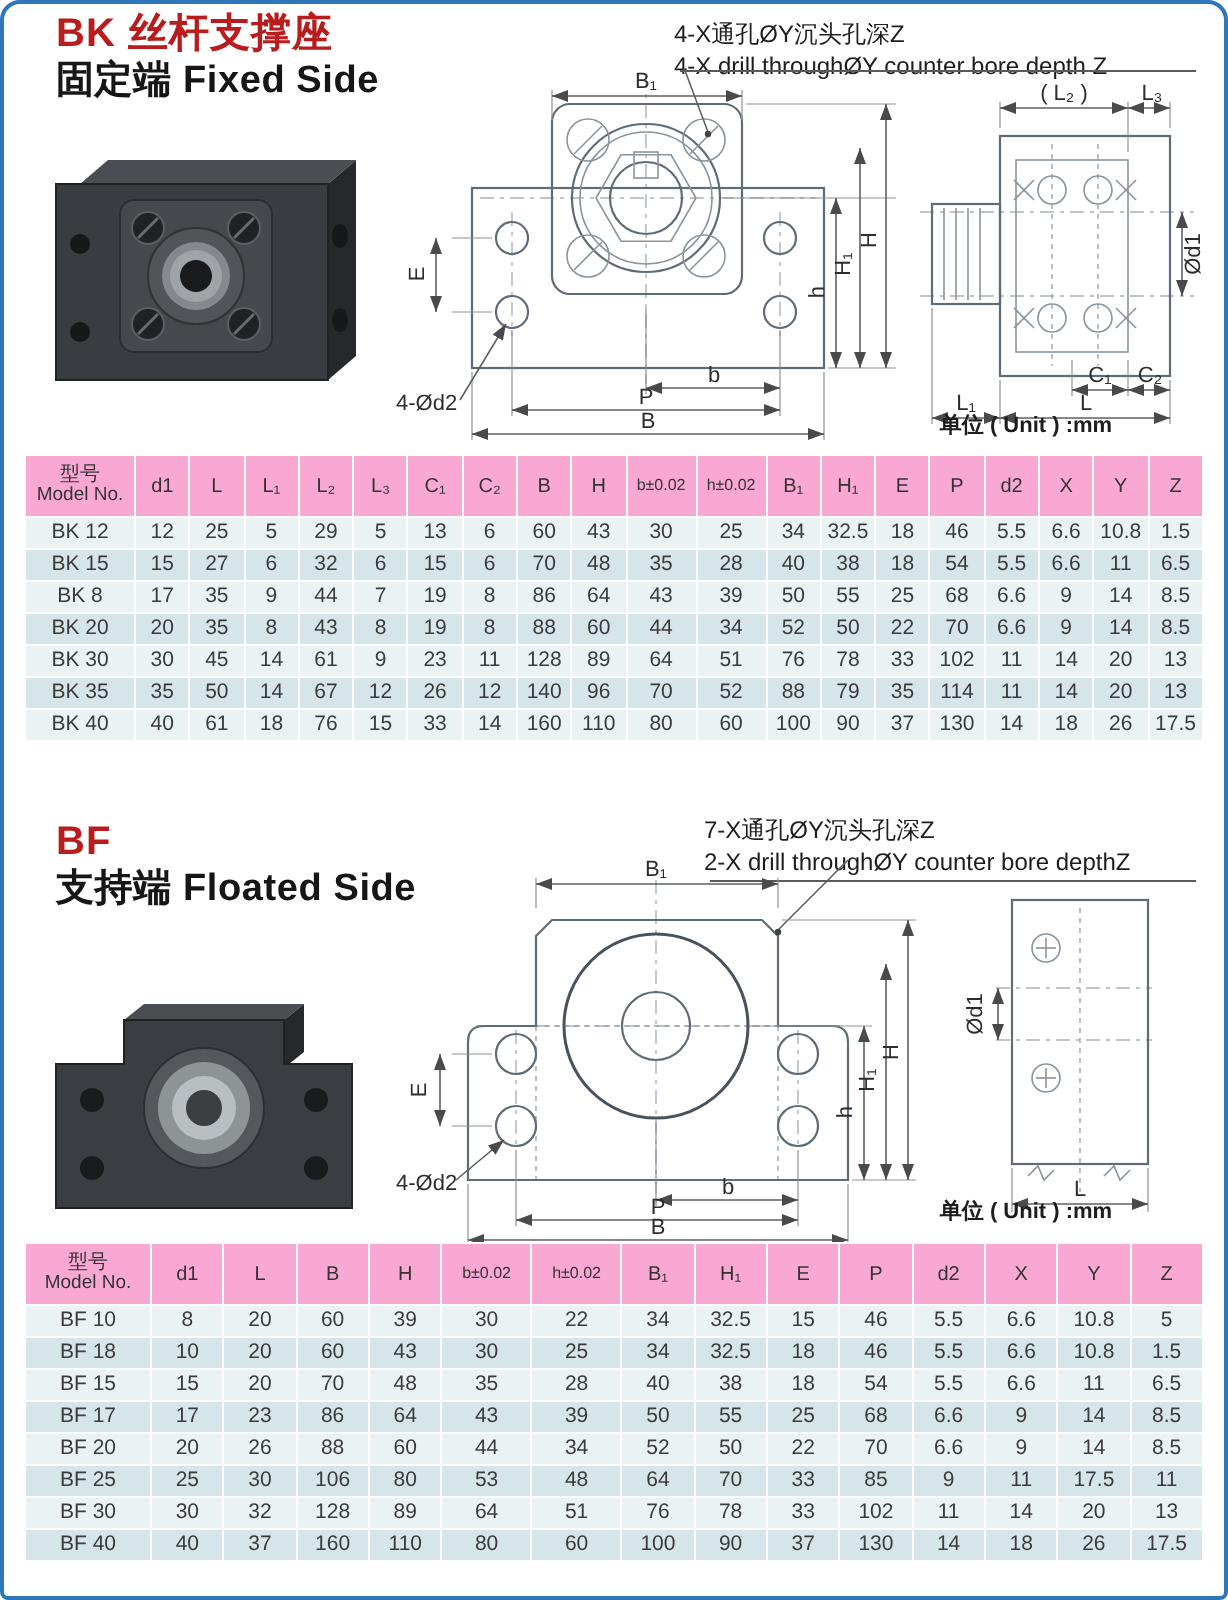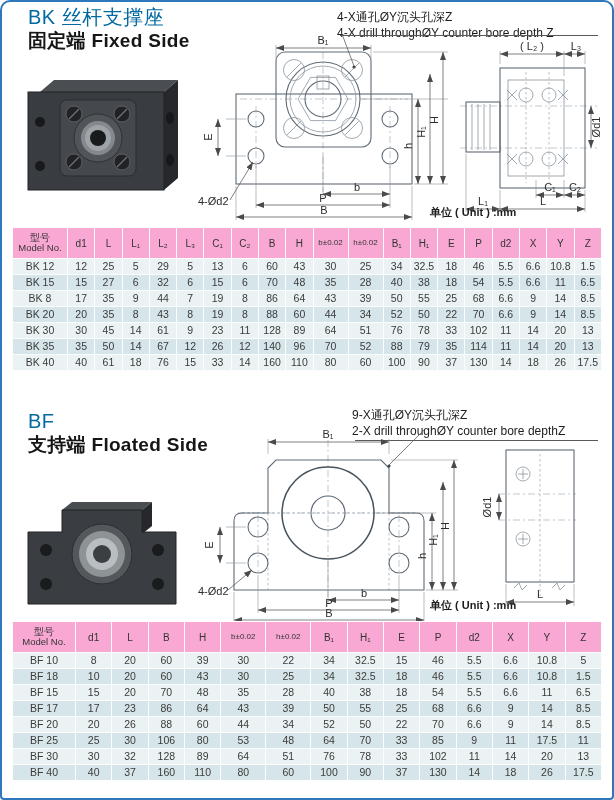--- a/index.html
+++ b/index.html
@@ -2,25 +2,25 @@
 <html><head>
 <meta charset="utf-8">
 <style>
   html,body{margin:0;padding:0;}
   body{
     width:614px;height:800px;position:relative;background:#ffffff;overflow:hidden;
     font-family:"Liberation Sans","DejaVu Sans",sans-serif;color:#222;
   }
   .abs{position:absolute;}
   .frame{position:absolute;inset:0;border:2px solid #2f77bd;border-radius:10px 10px 4px 4px;pointer-events:none;box-sizing:border-box;}
-  .sec-title{font-size:20px;font-weight:normal;color:#0369a1;letter-spacing:.5px;line-height:1.1;}
+  .sec-title{font-size:20px;font-weight:bold;color:#b91c1c;letter-spacing:.5px;line-height:1.1;}
   .sec-sub{font-size:19px;font-weight:bold;color:#161616;letter-spacing:.3px;line-height:1.15;margin-top:2px;}
   .anno{font-size:12px;color:#1d1d1d;line-height:1.35;white-space:nowrap;}
   .leader-h{position:absolute;height:1px;background:#5a5a5a;}
-  .unit{font-size:11px;font-weight:bold;color:#1d1d1d;text-align:left;}
+  .unit{font-size:11px;font-weight:bold;color:#1d1d1d;text-align:center;}
   
   table.spec{border-collapse:collapse;table-layout:fixed;width:590px;}
   table.spec th,table.spec td{border:1px solid #fdfdfd;text-align:center;padding:0;}
   table.spec th{background:#f9a8d4;font-weight:normal;font-size:10px;color:#333;height:30px;line-height:1.1;}
   table.spec th.tol{font-size:8px;}
   table.spec th .mh1{font-size:10px;}
   table.spec th .mh2{font-size:9.5px;}
   table.spec td{font-size:10.5px;color:#3b3b3b;height:15px;line-height:15px;}
   table.spec tbody tr:nth-child(odd) td{background:#eaf2f3;}
   table.spec tbody tr:nth-child(even) td{background:#d6e5e9;}
@@ -402,21 +402,21 @@
       </tr>
     </tbody>
 </table>
 
 <div class="abs" style="left:28px;top:410px">
   <div class="sec-title">BF</div>
   <div class="sec-sub">支持端 Floated Side</div>
 </div>
 
 <div class="abs anno" style="left:352px;top:407px">
-  <div>9-X通孔ØY沉头孔深Z</div>
+  <div>7-X通孔ØY沉头孔深Z</div>
   <div>2-X drill throughØY counter bore depthZ</div>
 </div>
 <div class="leader-h" style="left:355px;top:440px;width:243px"></div>
 
 <svg class="abs" style="left:14px;top:492px" width="175" height="122" viewBox="0 0 175 122">
   <polygon points="48,18 128,18 138,10 58,10" fill="#4a4e53"></polygon>
   <polygon points="128,18 138,10 138,34 128,42" fill="#26282b"></polygon>
   <path d="M14,40 L48,40 L48,18 L128,18 L128,40 L162,40 L162,112 L14,112 Z" fill="#3a3e42" stroke="#202224" stroke-width="1"></path>
   <circle cx="88" cy="62" r="30" fill="#54585c" stroke="#2c2e31"></circle>
   <circle cx="88" cy="62" r="23" fill="#8e9396"></circle>

